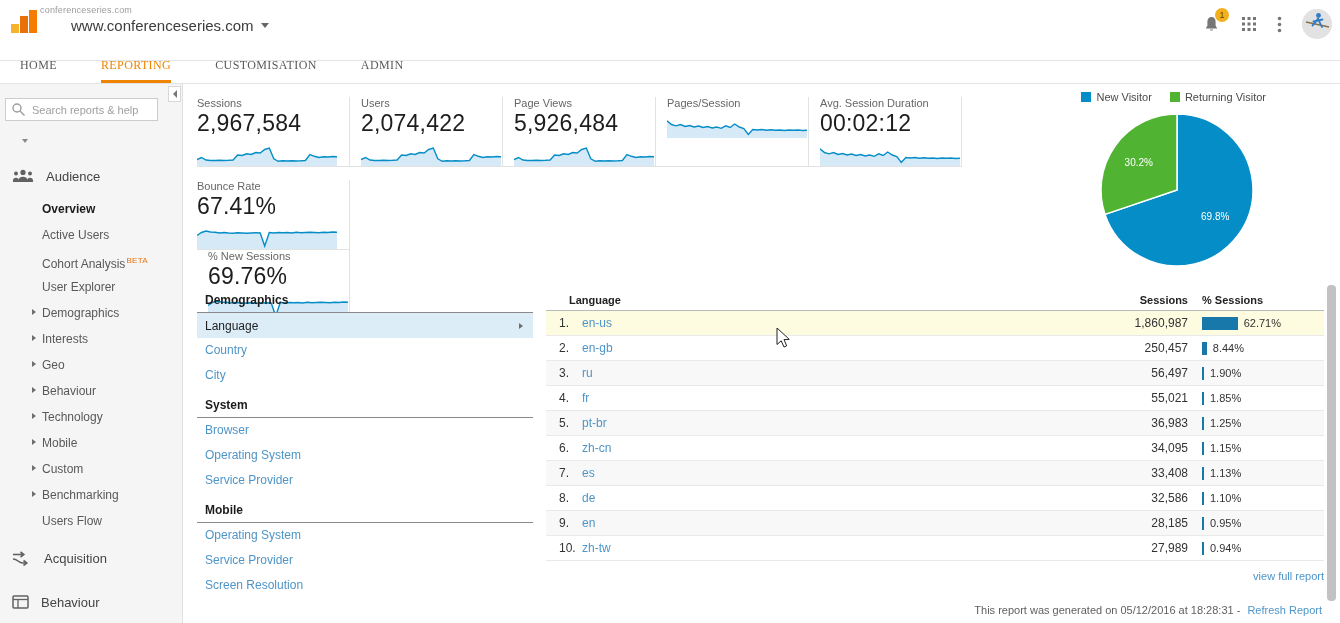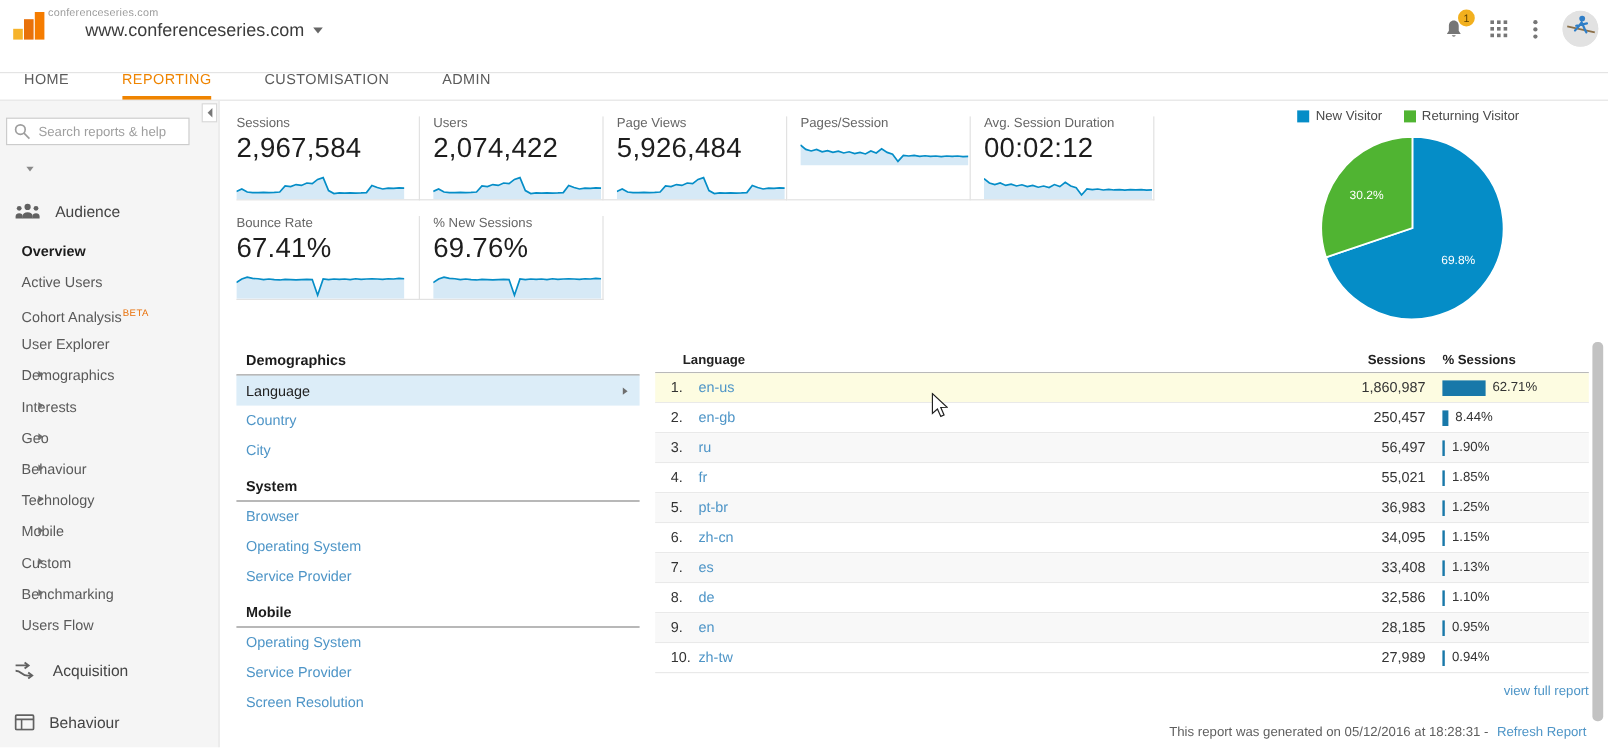--- a/index.html
+++ b/index.html
@@ -16,21 +16,21 @@
   .caret-down { width:0; height:0; border-left:4px solid transparent; border-right:4px solid transparent;
     border-top:5px solid #666; display:inline-block; }
   .hdr-icons { position:absolute; right:8px; top:0; height:48px; display:flex; align-items:center; gap:20px; }
   .icon-btn { position:relative; cursor:pointer; display:flex; align-items:center; }
   .badge { position:absolute; top:-7px; right:-8px; background:#f2b01e; color:#5f4200; width:14px; height:14px;
     border-radius:50%; font-size:9px; display:flex; align-items:center; justify-content:center; }
   .avatar { width:30px; height:30px; border-radius:50%; background:#e1e1e1; overflow:hidden; }
 
   
   .tab-bar { position:absolute; top:48px; left:0; right:0; height:36px; background:#fff;
-    border-bottom:1px solid #e4e4e4; display:flex; align-items:stretch; padding-left:20px; z-index:4; }
+    border-bottom:1px solid #e4e4e4; display:flex; align-items:stretch; padding-left:20px; z-index:4;font-family:Liberation Serif, serif; }
   .tab { font-size:12px; color:#5a5a5a; letter-spacing:.4px; display:flex; align-items:center;
     margin-right:44px; cursor:pointer; border-bottom:3px solid transparent; padding-top:3px; }
   .tab.active { color:#ef8400; border-bottom-color:#ef8400; }
 
   
   .sidebar { position:absolute; top:84px; left:0; width:182px; bottom:0; background:#f5f5f5; overflow:hidden; }
   .collapse-btn { position:absolute; top:2px; right:1px; width:13px; height:16px; background:#fff;
     border:1px solid #d8d8d8; display:flex; align-items:center; justify-content:center; cursor:pointer; }
   .caret-left { width:0; height:0; border-top:4px solid transparent; border-bottom:4px solid transparent;
     border-right:4px solid #777; }
@@ -40,37 +40,37 @@
   .search-box input::placeholder { color:#9e9e9e; }
   .search-glyph { position:absolute; left:6px; top:4px; }
   .stub-caret { position:absolute; top:55px; left:22px; width:0; height:0; border-left:3px solid transparent;
     border-right:3px solid transparent; border-top:4px solid #8a8a8a; }
   .section-row { position:absolute; left:0; right:0; display:flex; align-items:center; gap:12px;
     padding-left:12px; font-size:13px; color:#444; cursor:pointer; height:20px; }
   .aud-row { top:82px; }
   .acq-row { top:464px; }
   .beh-row { top:508px; }
   .side-list { position:absolute; top:112px; left:0; right:0; }
-  .side-item { height:26px; line-height:26px; padding-left:18px; font-size:12px; color:#595959;
+  .side-item { height:26px; line-height:26px; padding-left:42px; font-size:12px; color:#595959;
     position:relative; cursor:pointer; white-space:nowrap; }
   .side-item.active { color:#1c1c1c; font-weight:bold; }
   .caret-right { width:0; height:0; border-top:3.5px solid transparent; border-bottom:3.5px solid transparent;
     border-left:4.5px solid #6e6e6e; display:inline-block; }
   .side-item .caret-right { position:absolute; left:32px; top:9px; }
   .beta { color:#e8710a; font-size:8px; vertical-align:super; margin-left:1px; letter-spacing:.3px; }
   .partial-item { position:absolute; top:534px; left:0; right:0; height:26px; line-height:26px;
     padding-left:42px; font-size:12px; color:#595959; }
 
   
   .main { position:absolute; top:84px; left:182px; right:0; bottom:0; background:#fff;
     border-left:1px solid #e0e0e0; overflow:hidden; }
 
   .metrics { position:absolute; left:14px; top:13px; }
   .metric-row { display:flex; }
-  .metric-row + .metric-row { margin-top:13px; }
+  .metric-row + .metric-row { margin-top:13px;flex-direction:column; }
   .metric-card { width:153px; padding:0 11px 0 11px; border-right:1px solid #e2e2e2;
     border-bottom:1px solid #e2e2e2; padding-bottom:0; }
   .metric-card:first-child { padding-left:0; }
   .metric-label { font-size:11px; color:#666; margin-bottom:1px; white-space:nowrap; }
   .metric-value { font-size:23px; color:#1d1d1d; letter-spacing:.2px; }
   .metric-card svg { display:block; margin-top:2px; }
 
   .pie-legend { position:absolute; top:7px; right:74px; display:flex; gap:18px; font-size:11px; color:#4a4a4a; }
   .legend-item { display:flex; align-items:center; gap:5px; cursor:pointer;justify-content:space-between; }
   .legend-swatch { width:10px; height:10px; display:inline-block; }

